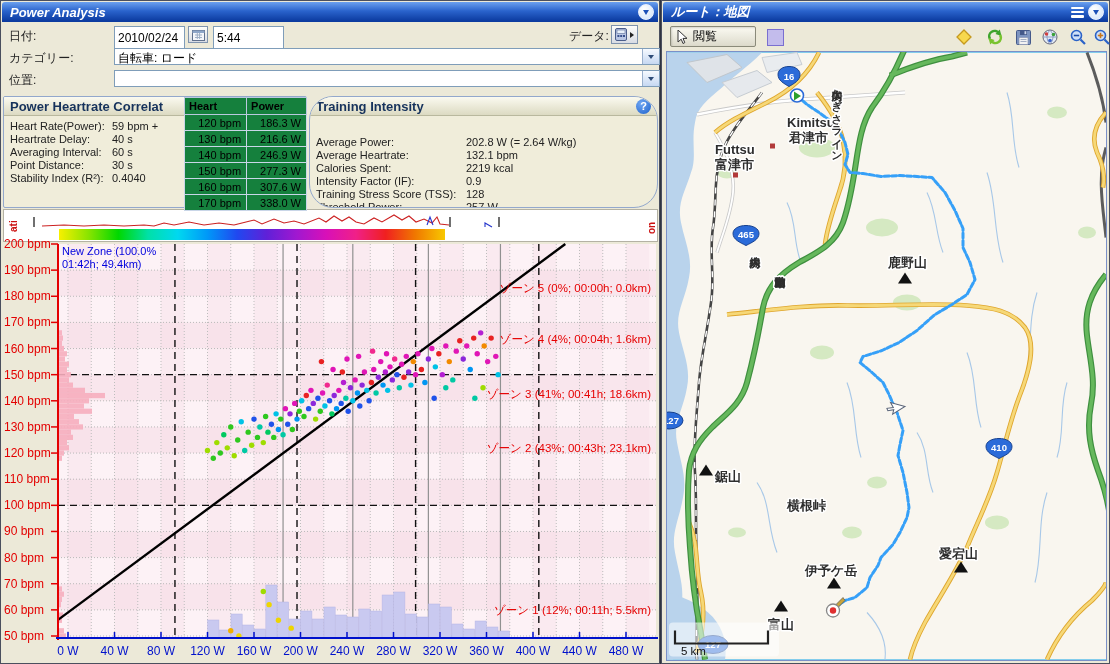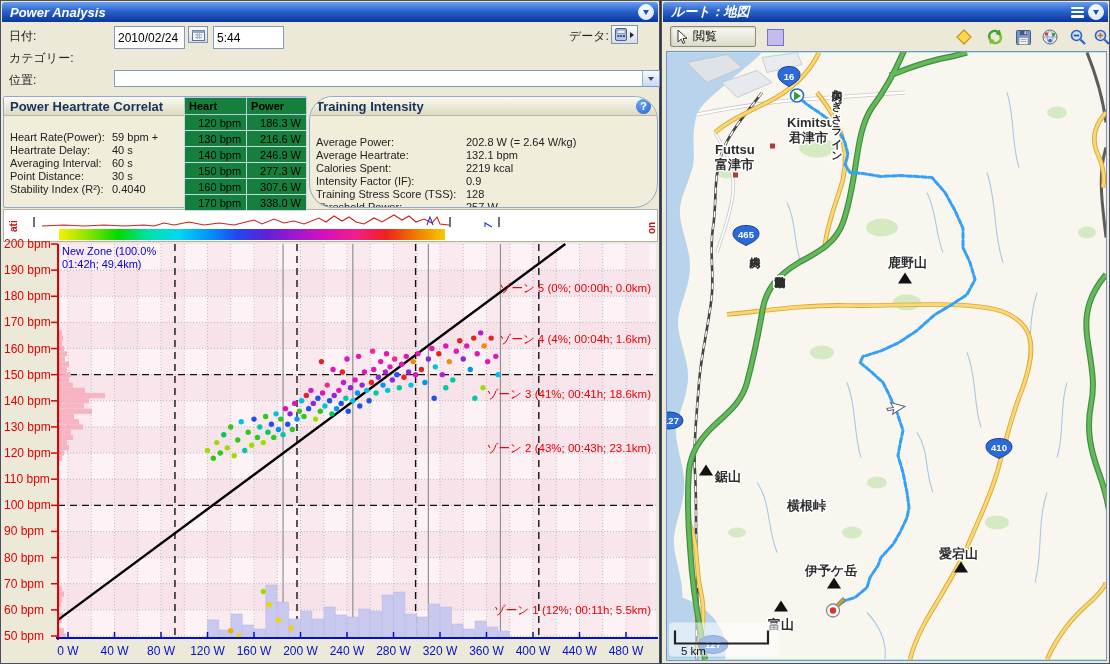--- a/index.html
+++ b/index.html
@@ -43,21 +43,21 @@
   .rot-label{position:absolute;color:#cc1111;font-size:10px;font-weight:bold;transform:rotate(-90deg);transform-origin:left top;}
   #grad-bar{position:absolute;left:55px;top:19px;width:386px;height:11px;}
   #chart-svg{position:absolute;left:0;top:0;width:660px;height:664px;pointer-events:none;}
   
   .toolbar{position:absolute;left:1px;top:21px;right:1px;height:30px;}
   #view-btn{position:absolute;left:7px;top:4px;width:86px;height:21px;border:1px solid #8a8a7a;border-radius:2px;
     background:linear-gradient(#fbfaf2,#dcdacb);font-size:12px;display:flex;align-items:center;gap:5px;padding:0 6px;box-sizing:border-box;
     box-shadow:inset 1px 1px 2px rgba(0,0,0,0.15);}
   #sel-btn{position:absolute;left:104px;top:7px;width:15px;height:15px;background:#c3bcec;border:1px solid #7a6fd0;}
   .icon-btn{position:absolute;top:4px;width:22px;height:22px;display:flex;align-items:center;justify-content:center;}
-  #map-frame{position:absolute;left:4px;top:50px;width:441px;height:610px;border:1px solid #7a90c8;background:#5eead4;box-sizing:border-box;}
+  #map-frame{position:absolute;left:4px;top:50px;width:441px;height:610px;border:1px solid #7a90c8;background:#0ea5e9;box-sizing:border-box;}
   #map-svg{width:439px;height:608px;display:block;}
   .map-label{font-weight:bold;fill:#2e2e2e;paint-order:stroke;stroke:#ffffff;stroke-width:3px;stroke-linejoin:round;}
   .map-label.en{font-size:13px;}
   .map-label.jp{font-size:13px;}
   .map-label.small{font-size:11px;}
   .badge-text{fill:#fff;font-size:9.5px;font-weight:bold;text-anchor:middle;}
   .vertical-text{writing-mode:vertical-rl;text-orientation:upright;}
 </style>
 </head>
 <body>
@@ -88,34 +88,40 @@
           <rect x="0.5" y="0.5" width="11" height="12" rx="1.5" fill="#b9c6e4" stroke="#4b5d8a"></rect>
           <rect x="2" y="2" width="8" height="3.5" fill="#e8f0fa" stroke="#5a6c96" stroke-width="0.6"></rect>
           <rect x="2.4" y="7" width="2" height="2" fill="#39508c"></rect>
           <rect x="5.2" y="7" width="2" height="2" fill="#39508c"></rect>
           <rect x="8" y="7" width="2" height="2" fill="#39508c"></rect>
         </svg>
       <span style="width:0;height:0;border-top:3.5px solid transparent;border-bottom:3.5px solid transparent;border-left:4.5px solid #222;margin-left:1px;"></span>
     </span>
 
     <span class="form-label" style="left:8px;top:49px;">カテゴリー:</span>
+    <div class="combo" style="left:113px;top:47px;width:546px;">
+      <span class="c-val">自転車: ロード</span>
+      <span class="c-arrow">
+          <span style="width:0;height:0;border-left:3.5px solid transparent;border-right:3.5px solid transparent;border-top:4.5px solid #2e4c78;"></span>
+        </span>
+    </div>
 
     <span class="form-label" style="left:8px;top:71px;">位置:</span>
     <div class="combo" style="left:113px;top:69px;width:546px;">
       <span class="c-val"></span>
       <span class="c-arrow">
           <span style="width:0;height:0;border-left:3.5px solid transparent;border-right:3.5px solid transparent;border-top:4.5px solid #2e4c78;"></span>
         </span>
     </div>
 
     <div class="section" style="left:2px;top:95px;width:304px;height:112px;">
       <div class="sec-head">
           <span class="h-text">Power Heartrate Correlat</span>
         </div>
-      <div style="padding-top:15px;">
+      <div style="padding-top:4px;">
         <div class="stat-row">
             <span class="s-label">Heart Rate(Power):</span>
             <span>59 bpm +</span>
           </div>
         <div class="stat-row">
             <span class="s-label">Heartrate Delay:</span>
             <span>40 s</span>
           </div>
         <div class="stat-row">
             <span class="s-label">Averaging Interval:</span>

